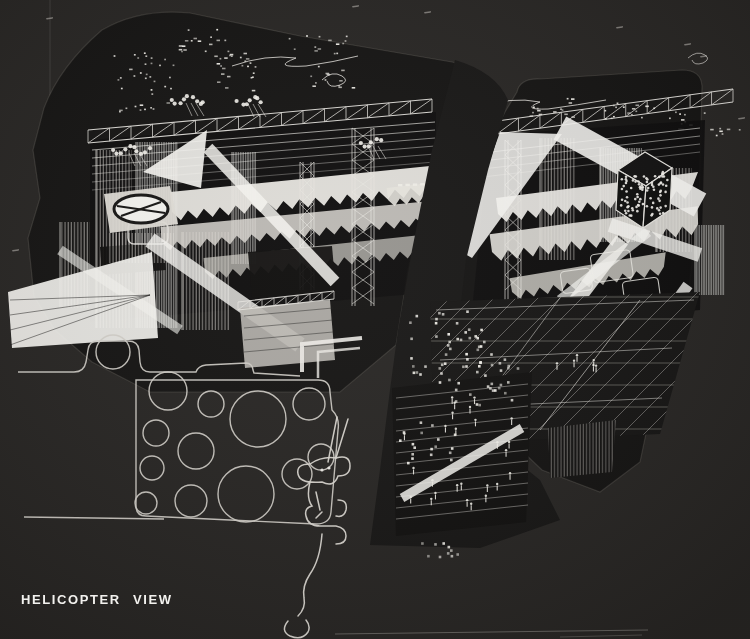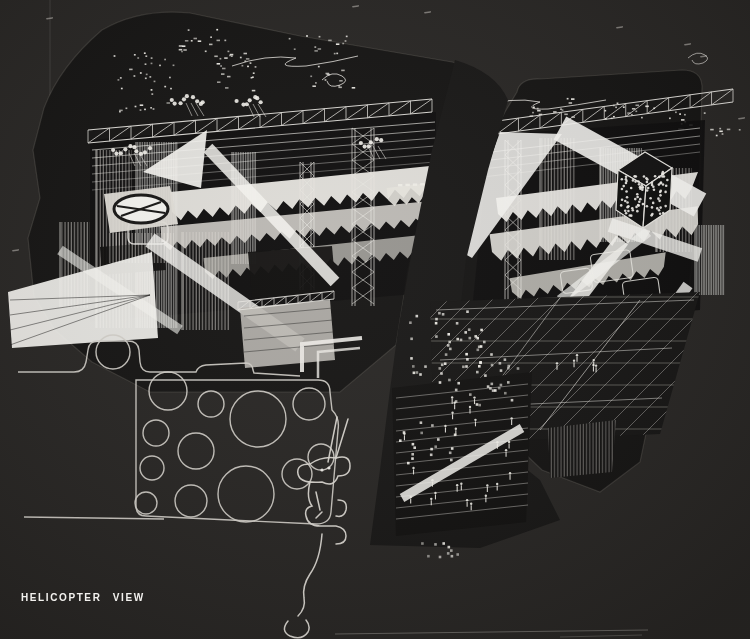--- a/index.html
+++ b/index.html
@@ -5,21 +5,21 @@
   html,body{margin:0;padding:0;background:#111;}
   .stage{
     position:relative;width:750px;height:639px;overflow:hidden;
     background:var(--bg,#262422);
     font-family:"Liberation Sans",sans-serif;
   }
   .stage svg{position:absolute;left:0;top:0;}
   .caption{
     position:absolute;left:21px;top:592px;
     color:var(--caption,#f2f1ee);
-    font-size:10px;font-weight:bold;letter-spacing:1.6px;word-spacing:7px;
+    font-size:13px;font-weight:bold;letter-spacing:1.6px;word-spacing:7px;
     -webkit-font-smoothing:antialiased;
   }
 </style>
 </head>
 <body>
 
 <div class="stage">
   <svg width="750" height="639" viewBox="0 0 750 639">
     <defs>
       <pattern id="pv" width="3.2" height="8" patternUnits="userSpaceOnUse">

